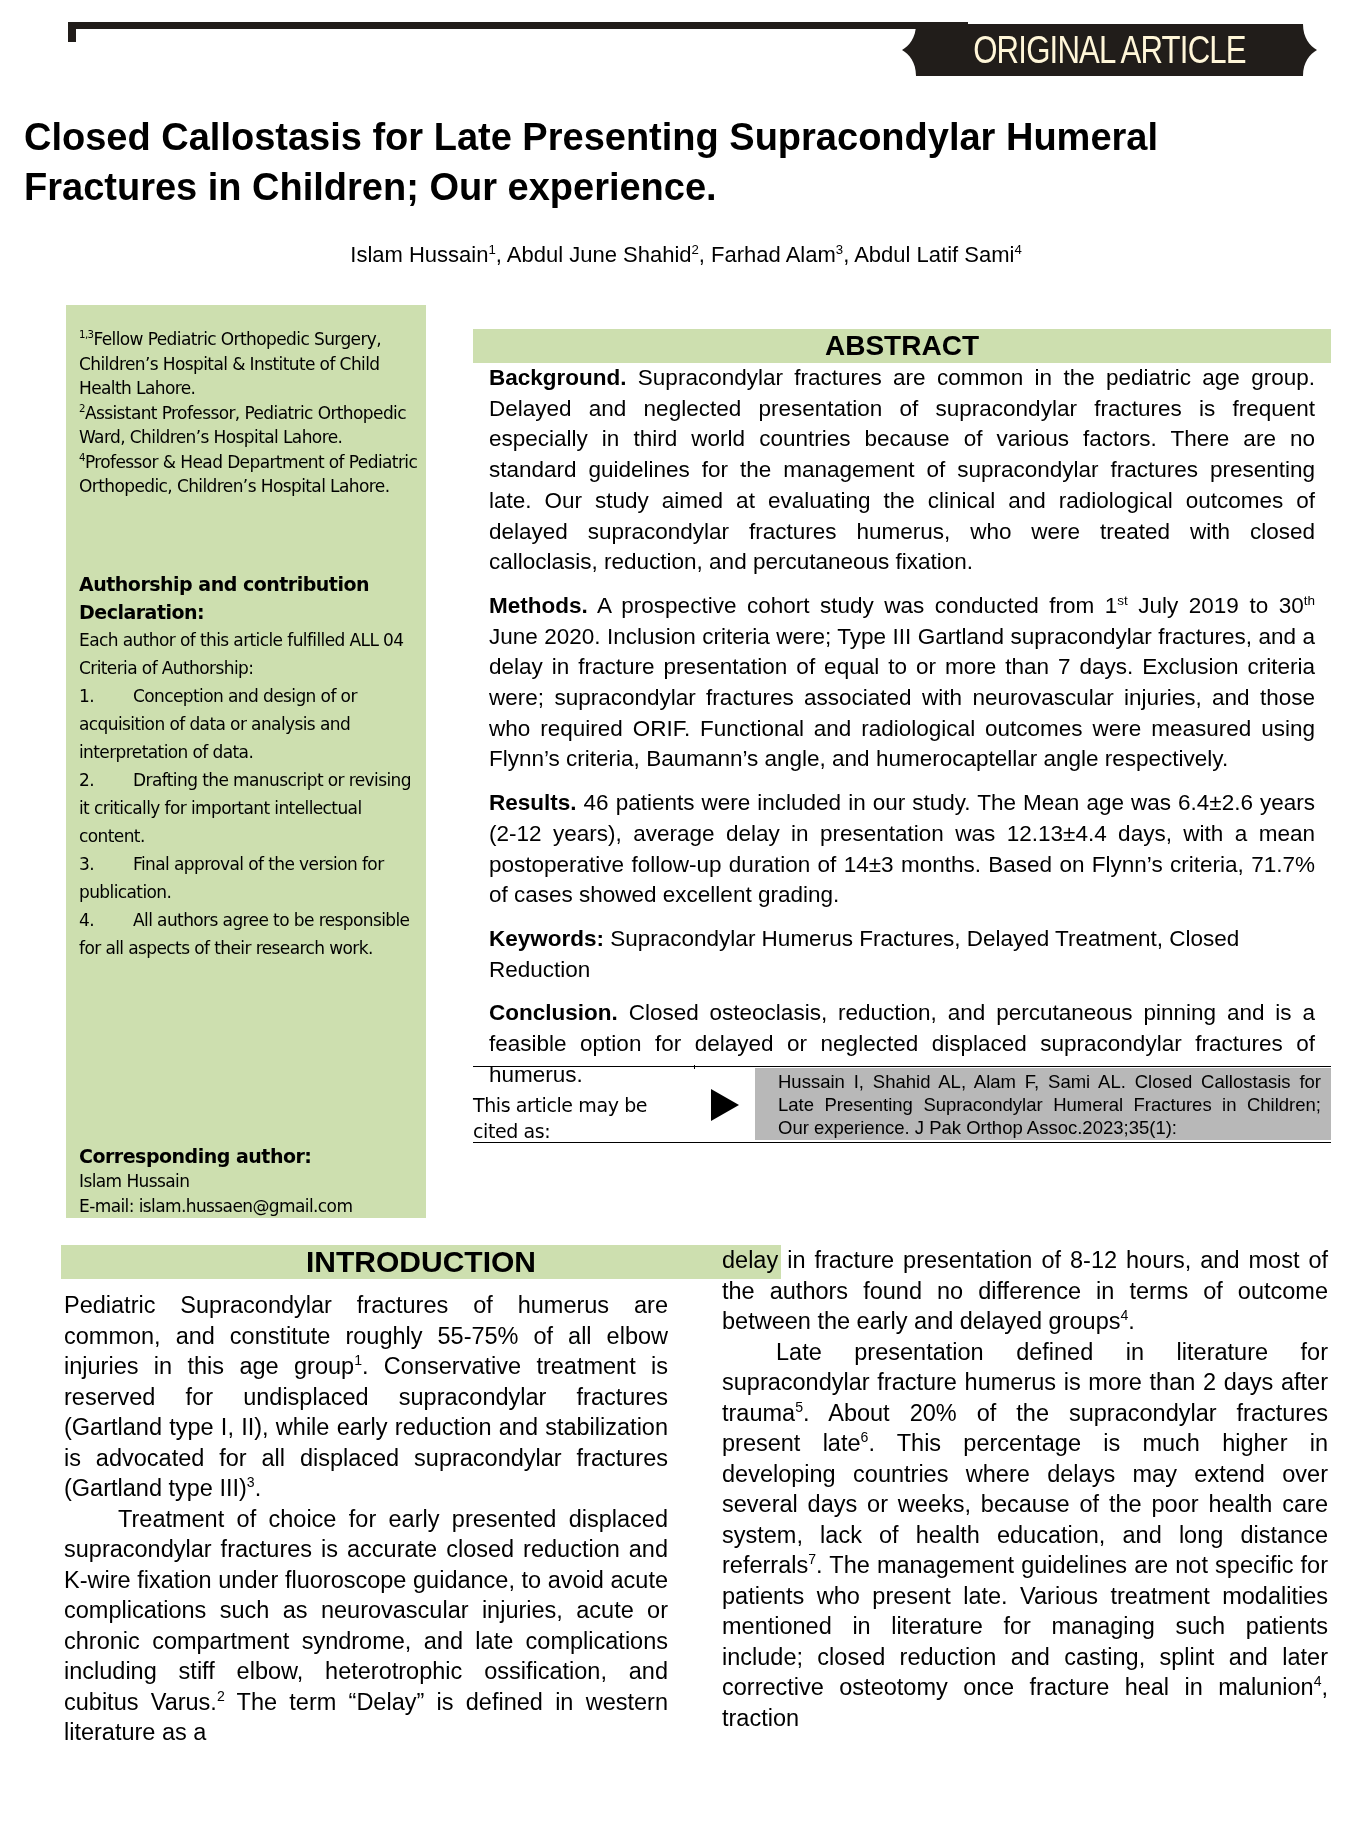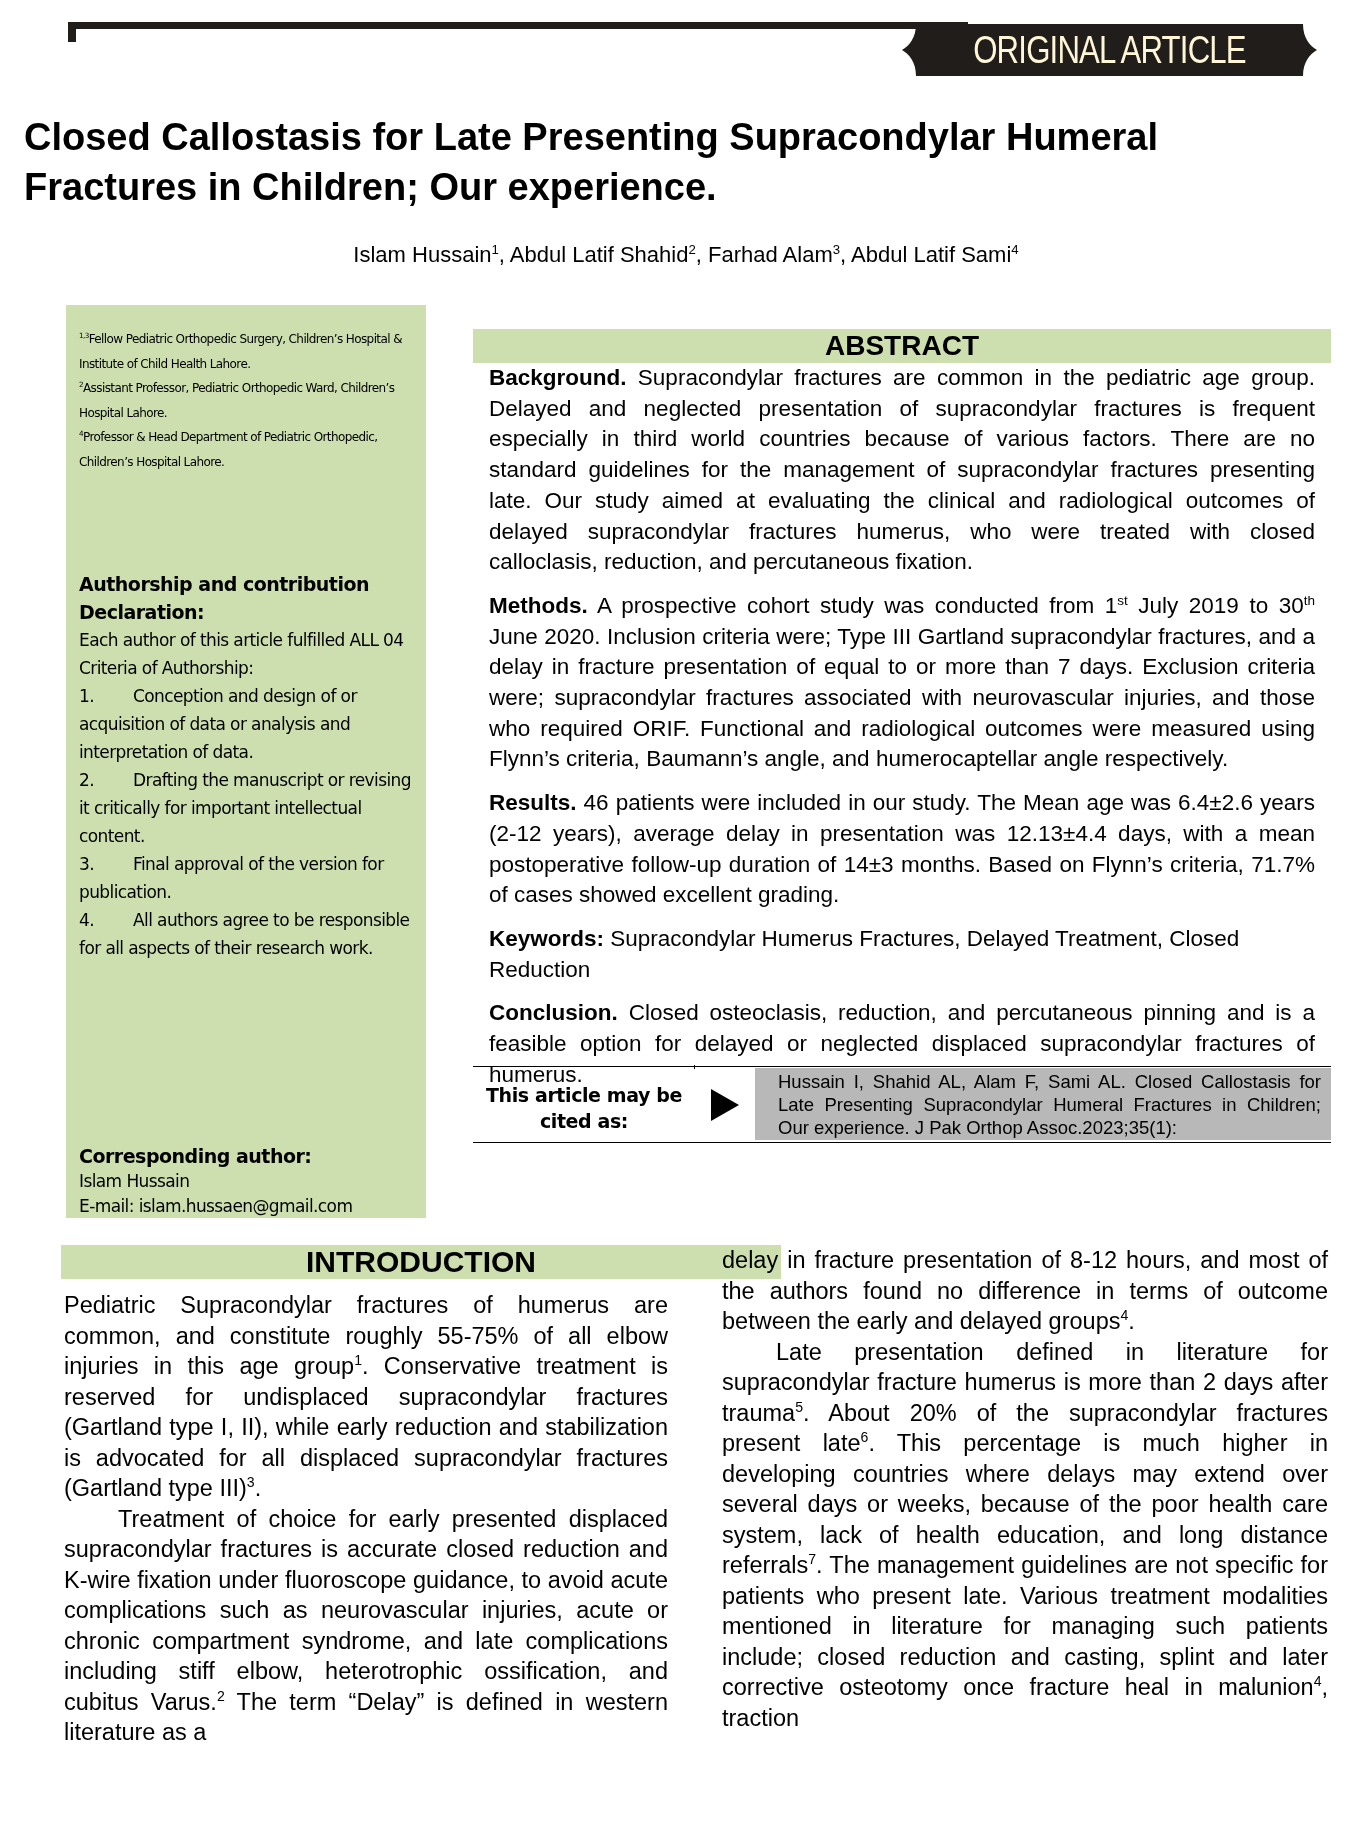--- a/index.html
+++ b/index.html
@@ -18,40 +18,40 @@
     
     .title { position: absolute; left: 24px; top: 112px; width: 1292px; text-align: left;
       font-family: "Liberation Sans", sans-serif; font-weight: bold; font-size: 38px; line-height: 50px; }
     .authors { position: absolute; left: 40px; top: 240px; width: 1292px; text-align: center;
       font-family: "Liberation Sans", sans-serif; font-size: 22px; line-height: 30px; }
     sup { font-size: 0.6em; line-height: 0; vertical-align: super; }
 
     
     .sidebar { position: absolute; left: 66px; top: 305px; width: 360px; height: 913px; background: #cddfaf; }
     .affil { position: absolute; left: 13px; top: 22px; width: 340px; font-family: "DejaVu Sans", sans-serif;
-      font-size: 12px; line-height: 24.5px; letter-spacing: -0.6px; }
+      font-size: 17px; line-height: 24.5px; letter-spacing: -0.6px; }
     .decl { position: absolute; left: 13px; top: 265px; width: 340px; font-size: 17px; line-height: 28px; letter-spacing: -0.6px; }
     .decl .h { font-weight: bold; font-size: 19px; letter-spacing: -0.5px; }
     .decl .num { display: inline-block; width: 54px; }
     .corr { position: absolute; left: 13px; top: 838px; width: 345px; font-size: 17px; line-height: 25px; letter-spacing: -0.6px; }
     .corr .h { font-weight: bold; font-size: 19px; letter-spacing: -0.5px; line-height: 26px; }
 
     
     .abs-head { position: absolute; left: 473px; top: 305px; width: 858px; height: 34px; background: #cddfaf;
       text-align: center; font-family: "Liberation Sans", sans-serif; font-weight: bold; font-size: 28px; line-height: 34px; margin-top: 24px; }
     .abs-body { position: absolute; left: 476px; top: 350px; width: 852px; font-family: "Liberation Sans", sans-serif;
       font-size: 22.5px; line-height: 30.7px; text-align: justify; }
     .abs-body p { margin: 13px; }
     .abs-body b { font-weight: bold; }
 
     
     .cite { position: absolute; left: 473px; top: 1066px; width: 858px; height: 77px;
       border-top: 1.5px solid #000; border-bottom: 1.5px solid #000; }
-    .cite-label { position: absolute; left: 0; top: 4px; width: 222px; height: 74px; display: flex; align-items: center; justify-content: center;
-      text-align: center; font-weight: bold; font-size: 19px; line-height: 26px; letter-spacing: -0.4px; }
+    .cite-label { position: absolute; left: 0; top: 14px; width: 222px; height: 74px; display: flex; align-items: center; justify-content: center;
+      text-align: left; font-weight: normal; font-size: 19px; line-height: 26px; letter-spacing: -0.4px; }
     .cite-arrow { position: absolute; left: 236px; top: 20px; width: 32px; height: 36px; }
     .cite-sep { position: absolute; left: 221px; top: -2px; width: 1px; height: 4px; background: #000; }
     .cite-text { position: absolute; left: 282px; top: 1px; width: 576px; height: 72px; background: #b8b8b8;
       padding: 2px 10px 0 23px; font-family: "Liberation Sans", sans-serif; font-size: 18.5px; line-height: 23px; text-align: justify; }
 
     
     .intro-head { position: absolute; left: 61px; top: 1245px; width: 720px; height: 34px; background: #cddfaf;
       text-align: center; font-family: "Liberation Sans", sans-serif; font-weight: bold; font-size: 30px; line-height: 34px; }
     .col { position: absolute; font-family: "Liberation Sans", sans-serif; font-size: 23.5px; line-height: 30.5px; text-align: justify; }
     .col-left { left: 64px; top: 1290px; width: 604px; }
@@ -71,21 +71,21 @@
   <div class="badge-label">ORIGINAL ARTICLE</div>
 </div>
 
 <h1 class="title">
   <span>Closed Callostasis for Late Presenting Supracondylar Humeral</span><br>
   <span>Fractures in Children; Our experience.</span>
 </h1>
 
 <div class="authors">
   <span>Islam Hussain</span><sup>1</sup>,
-  <span>Abdul Latif Shahid</span><sup>2</sup>,
+  <span>Abdul June Shahid</span><sup>2</sup>,
   <span>Farhad Alam</span><sup>3</sup>,
   <span>Abdul Latif Sami</span><sup>4</sup>
 </div>
 
 <aside class="sidebar">
   <div class="affil">
     <div><sup>1,3</sup><span>Fellow Pediatric Orthopedic Surgery, Children’s Hospital &amp; Institute of Child Health Lahore.</span></div>
     <div><sup>2</sup><span>Assistant Professor, Pediatric Orthopedic Ward, Children’s Hospital Lahore.</span></div>
     <div><sup>4</sup><span>Professor &amp; Head Department of Pediatric Orthopedic, Children’s Hospital Lahore.</span></div>
   </div>

